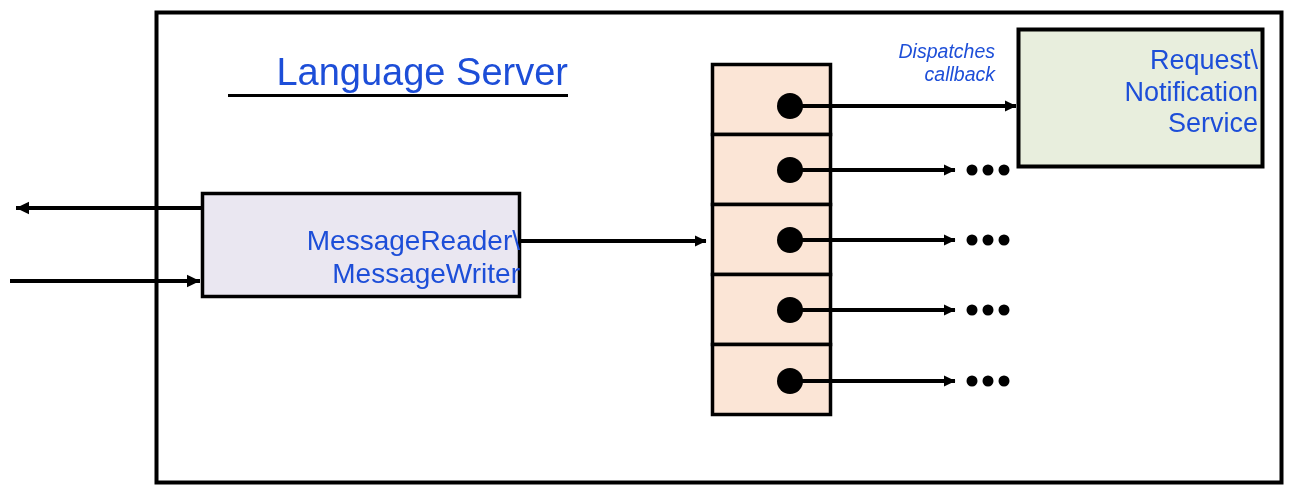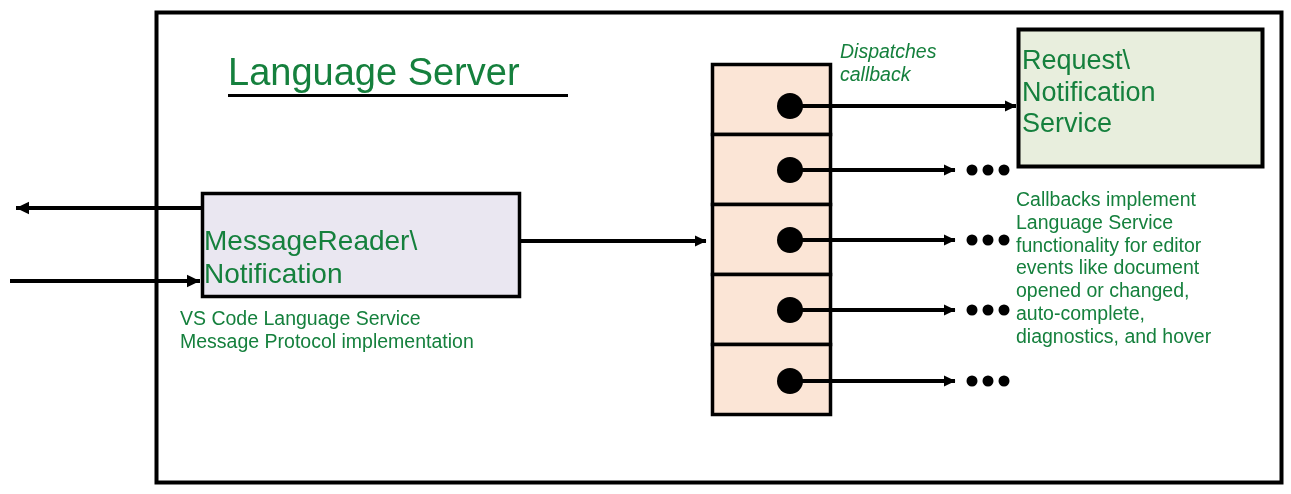--- a/index.html
+++ b/index.html
@@ -20,24 +20,24 @@
   }
   svg.layer {
     position: absolute;
     left: 0;
     top: 0;
     width: 1291px;
     height: 494px;
   }
   .txt {
     position: absolute;
-    text-align: left;
+    text-align: right;
     line-height: 1.17;
     white-space: pre-line;
-    color: #15803d;
+    color: #1d4ed8;
   }
   .italic { font-style: italic; }
 
   
   #title {
     left: 228px; top: 52px; width: 340px;
     font-size: 38px;
     border-bottom: 3px solid #000;
     padding-bottom: 2px;
     line-height: 1.06;
@@ -142,35 +142,26 @@
         <circle cx="1004" cy="381" r="5.5"></circle>
     </g>
 
     <rect x="1018.5" y="29.5" width="244" height="137" fill="#e8eedd" stroke="#000" stroke-width="4"></rect>
   </svg>
 
   <div class="txt" id="title">Language Server</div>
 
 
   <div class="txt" id="mrw-label">MessageReader\
-Notification</div>
+MessageWriter</div>
 
-  <div class="txt" id="mrw-caption">VS Code Language Service
-Message Protocol implementation</div>
 
 
   <div class="txt italic" id="dispatches-label">Dispatches
 callback</div>
 
   <div class="txt" id="callback-label">Request\
 Notification
 Service</div>
 
-  <div class="txt" id="callback-caption">Callbacks implement
-Language Service
-functionality for editor
-events like document
-opened or changed,
-auto-complete,
-diagnostics, and hover</div>
 
 
 </div>
 
 </body></html>

